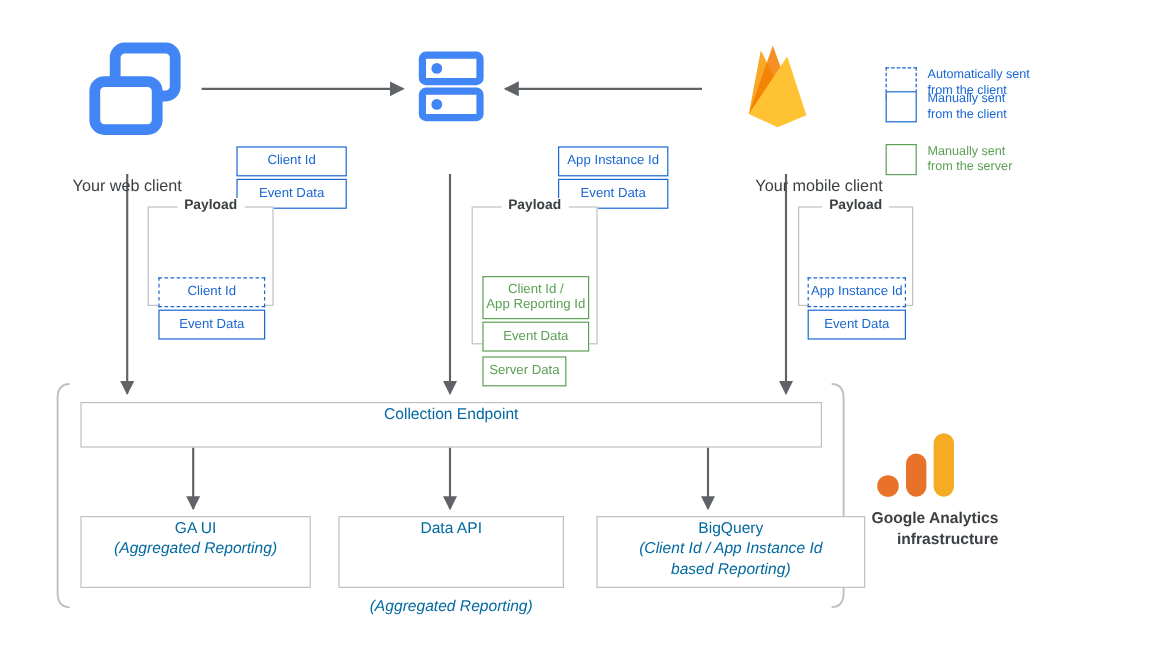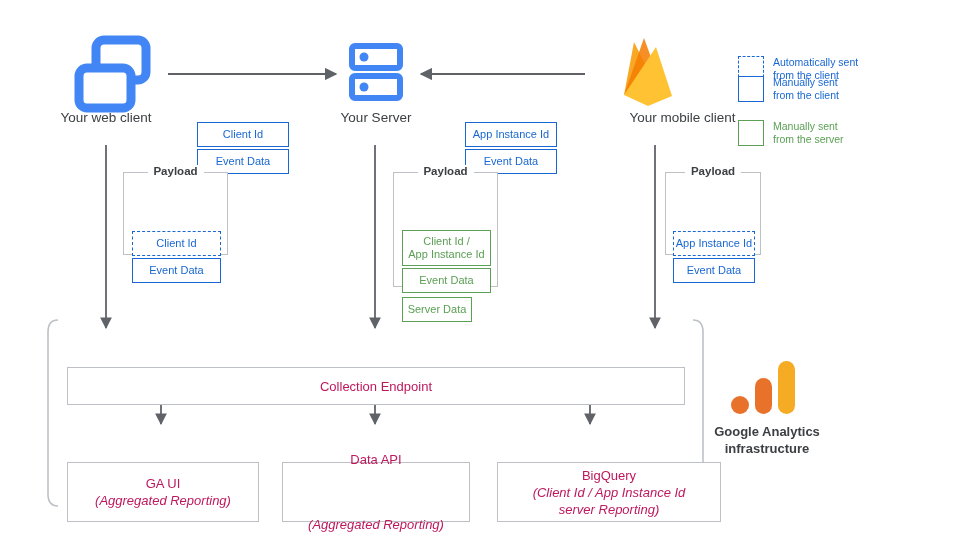--- a/index.html
+++ b/index.html
@@ -21,20 +21,21 @@
   }
 
   
   .node-label {
     position: absolute;
     text-align: center;
     font-size: 13.5px;
     color: #3c4043;
     line-height: 16px;
     white-space: nowrap;
+    margin-top: 37px;
   }
 
   
   .chip {
     position: absolute;
     box-sizing: border-box;
     border: 1.3px solid #1967d2;
     color: #1967d2;
     font-size: 11px;
     line-height: 1.15;
@@ -74,26 +75,24 @@
 
   
   .gbox {
     position: absolute;
     box-sizing: border-box;
     border: 1.2px solid #bdc1c6;
     background: #ffffff;
     display: flex;
     flex-direction: column;
     align-items: center;
-    justify-content: center;
-    text-align: center;
-    color: #be185d;
+    text-align: center;
+    color: #0369a1;
     font-size: 13px;
     line-height: 17px;
-    margin-top: 32px;
   }
   .gbox .sub { font-style: italic; }
 
   
   .legend { position: absolute; }
   .legend-row {
     position: absolute;
     display: flex;
     align-items: flex-start;
   }
@@ -189,39 +188,38 @@
     </g>
 
     <g>
       <rect x="778" y="361" width="17" height="53" rx="8.5" ry="8.5" fill="#f5ab23"></rect>
       <rect x="755" y="378" width="17" height="36" rx="8.5" ry="8.5" fill="#e8722a"></rect>
       <circle cx="740" cy="405" r="9" fill="#e8722a"></circle>
     </g>
   </svg>
 
   <div class="node-label" style="left:36px; top:110px; width:140px;">Your web client</div>
-  <div class="node-label" style="left:306px; top:110px; width:140px;">Your Server</div>
   <div class="node-label" style="left:610px; top:110px; width:145px;">Your mobile client</div>
 
   <div class="chip" style="left:197px; top:86px; width:92px; height:25px;">Client Id</div>
   <div class="chip" style="left:197px; top:113px; width:92px; height:25px;">Event Data</div>
 
   <div class="chip" style="left:465px; top:86px; width:92px; height:25px;">App Instance Id</div>
   <div class="chip" style="left:465px; top:113px; width:92px; height:25px;">Event Data</div>
 
   <div class="payload" style="left:123px; top:172px; width:105px; height:83px;">
     <div class="payload-title">Payload</div>
     <div class="chip dashed" style="left:8px; top:22px; width:89px; height:25px;">Client Id</div>
     <div class="chip" style="left:8px; top:49px; width:89px; height:25px;">Event Data</div>
   </div>
 
   <div class="payload" style="left:393px; top:172px; width:105px; height:115px;">
     <div class="payload-title">Payload</div>
     <div class="chip green" style="left:8px; top:21px; width:89px; height:36px; white-space:pre-line;">Client Id /
-App Instance Id</div>
+App Reporting Id</div>
     <div class="chip green" style="left:8px; top:59px; width:89px; height:25px;">Event Data</div>
     <div class="chip green" style="left:8px; top:88px; width:70px; height:25px;">Server Data</div>
   </div>
 
   <div class="payload" style="left:665px; top:172px; width:96px; height:83px;">
     <div class="payload-title">Payload</div>
     <div class="chip dashed" style="left:7px; top:22px; width:82px; height:25px;">App Instance Id</div>
     <div class="chip" style="left:7px; top:49px; width:82px; height:25px;">Event Data</div>
   </div>
 
@@ -235,24 +233,24 @@
   </div>
 
   <div class="gbox" style="left:282px; top:430px; width:188px; height:60px;gap:48px;">
     <div>Data API</div>
     <div class="sub">(Aggregated Reporting)</div>
   </div>
 
   <div class="gbox" style="left:497px; top:430px; width:224px; height:60px;">
     <div>BigQuery</div>
     <div class="sub" style="white-space:pre-line;">(Client Id / App Instance Id
-server Reporting)</div>
-  </div>
-
-  <div class="ga-label" style="left:702px; top:423px; width:130px;">Google Analytics
+based Reporting)</div>
+  </div>
+
+  <div class="ga-label" style="left:702px; top:423px; width:130px;text-align:right;">Google Analytics
 infrastructure</div>
 
   <div class="legend" style="left:738px; top:32px; width:200px; height:120px;">
 
     <div class="legend-row" style="left:0; top:0;margin-top:24px;">
       <div class="legend-swatch dashed"></div>
       <div class="legend-text">Automatically sent
 from the client</div>
     </div>
 

